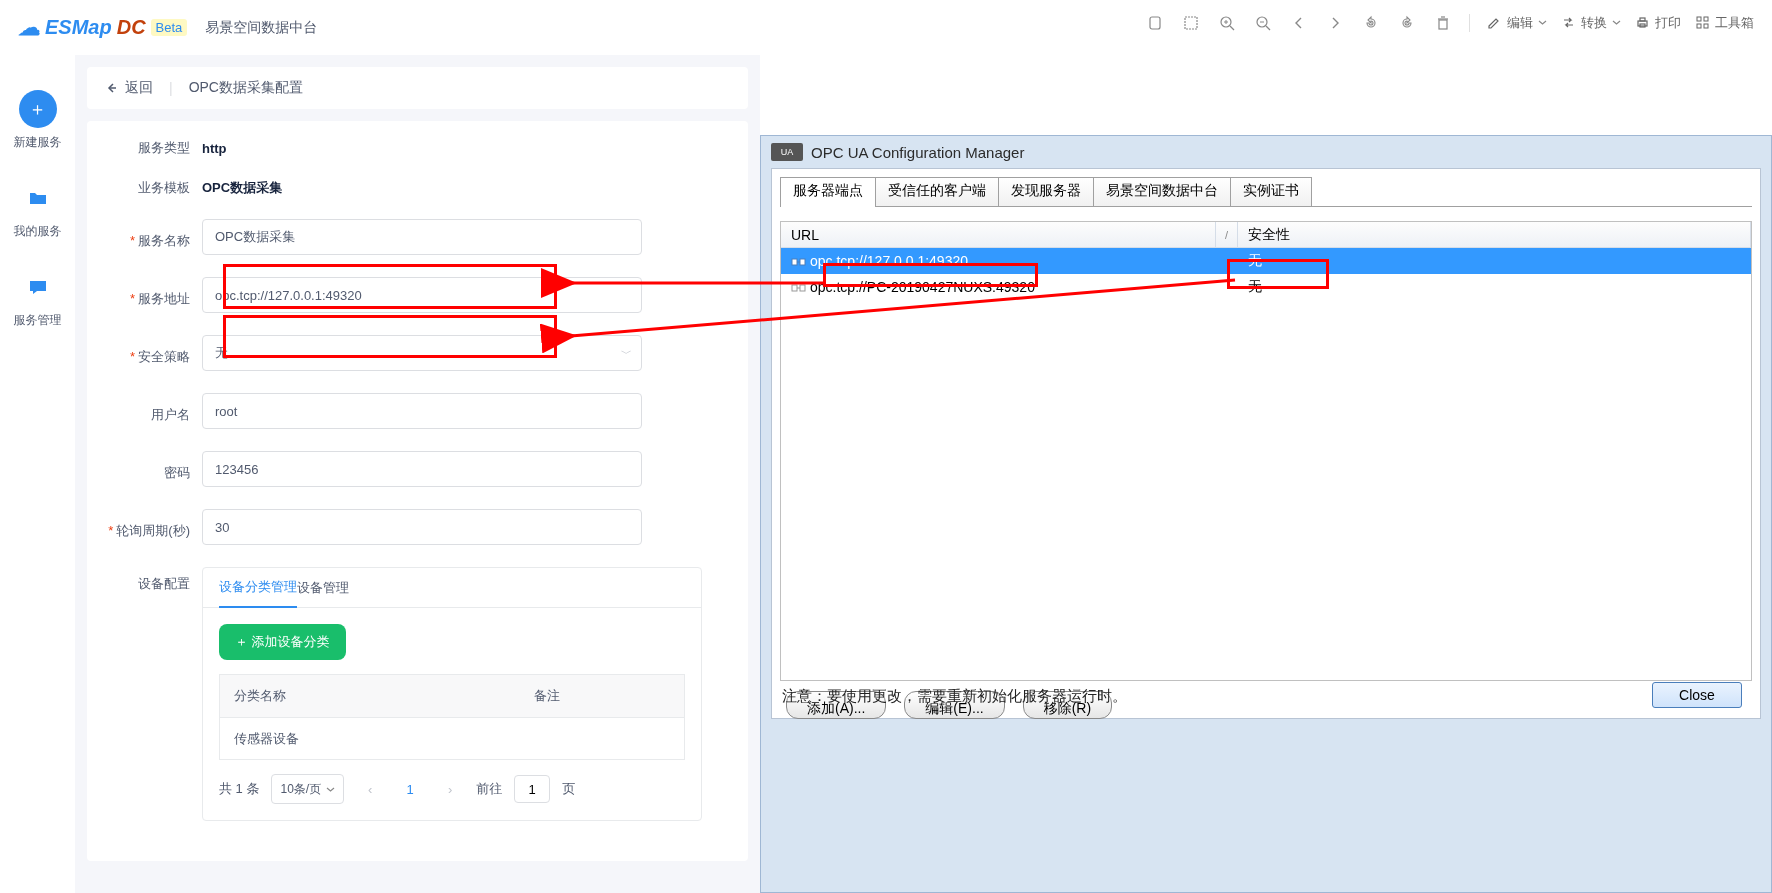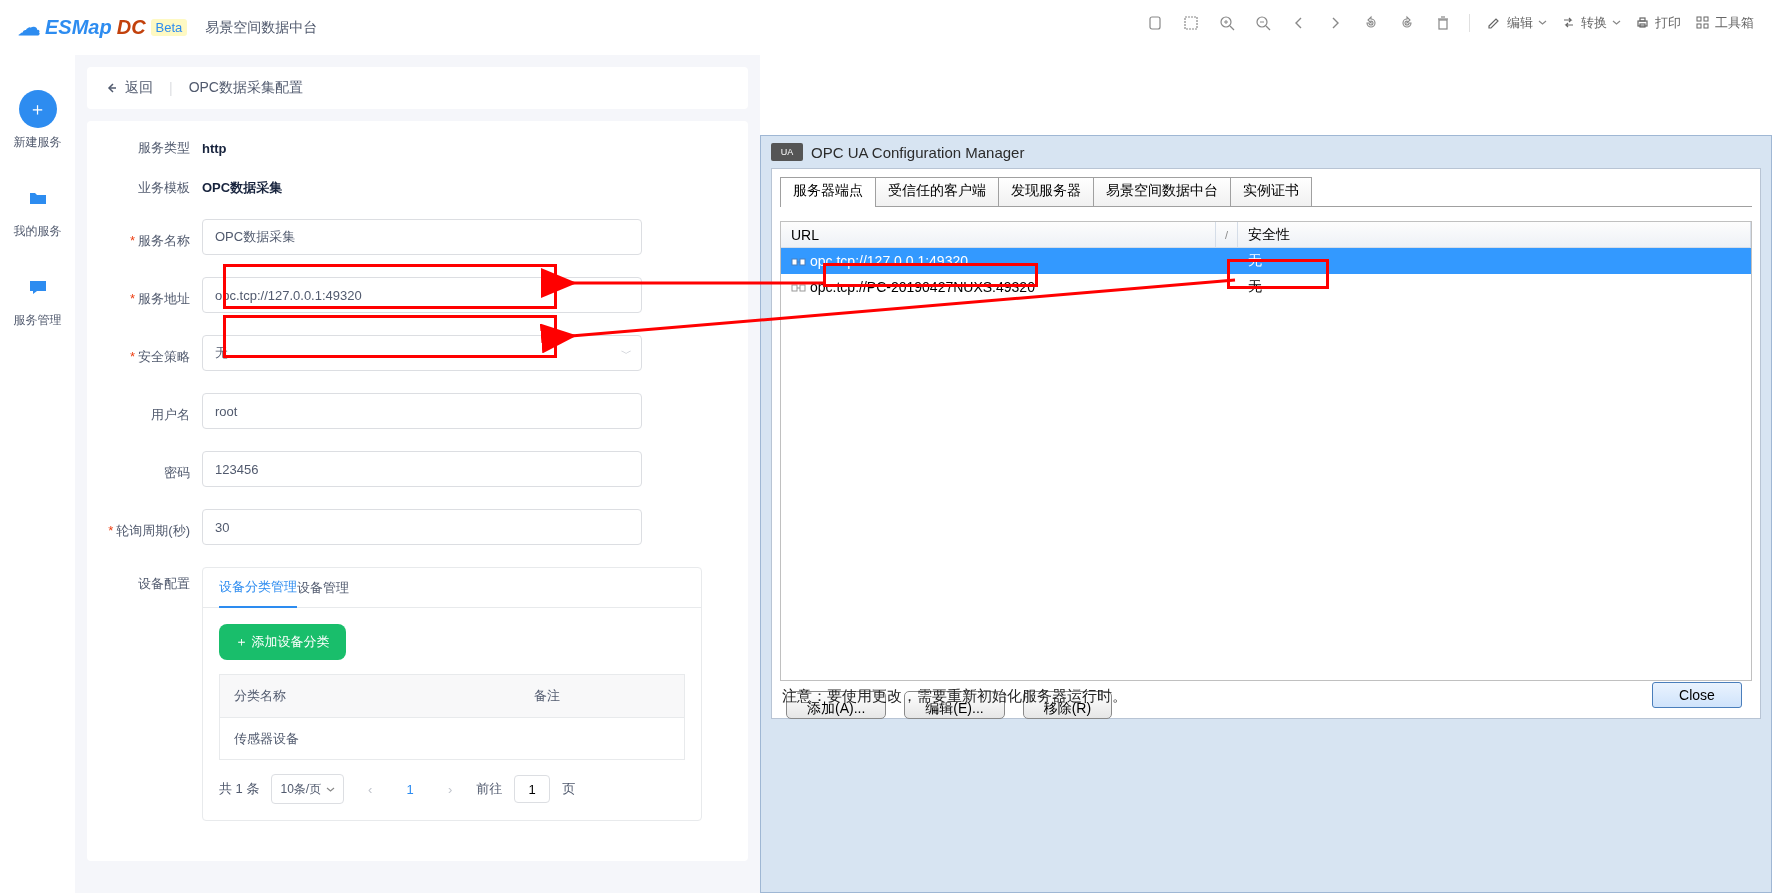--- a/index.html
+++ b/index.html
@@ -85,21 +85,21 @@
     .rw-row { display: flex; height: 26px; font-size: 14px; align-items: center; }
     .rw-row.sel { background: #3399ff; color: #fff; }
     .rw-cell { padding: 0 10px; display: flex; align-items: center; gap: 4px; }
     .rw-cell.url { width: 457px; }
     .rw-cell.sec { flex: 1; }
     .rw-rowicon { width: 15px; height: 12px; display: inline-block; }
 
     .rw-below { display: flex; align-items: center; gap: 8px; margin: 8px 8px 0 8px; }
     .rw-check { width: 16px; height: 16px; }
     .rw-buttons { display: flex; gap: 18px; margin: 10px 8px 0 14px; }
-    .rw-btn { height: 28px; padding: 8px 20px; border: 1px solid #8a8a8a; border-radius: 5px; background: linear-gradient(#fff, #e6e6e6); font-size: 14px; cursor: pointer; }
+    .rw-btn { height: 28px; padding: 8px 20px; border: 1px solid #8a8a8a; border-radius: 12px; background: linear-gradient(#fff, #e6e6e6); font-size: 14px; cursor: pointer; }
     .rw-close-btn { position: absolute; right: 18px; bottom: 10px; height: 26px; width: 90px; border: 1px solid #4a7ebb; border-radius: 3px; background: linear-gradient(#eaf3fe, #cfe3fb); font-size: 14px; cursor: pointer; }
 
     .rw-note { position: absolute; left: 10px; bottom: 12px; font-size: 15px; color: #222; }
 
     
     .redbox { position: absolute; border: 3px solid #ff0000; pointer-events: none; }
     .rb1 { left: 223px; top: 264px; width: 334px; height: 45px; }
     .rb2 { left: 223px; top: 315px; width: 334px; height: 43px; }
     .rb3 { left: 823px; top: 263px; width: 215px; height: 24px; }
     .rb4 { left: 1227px; top: 259px; width: 102px; height: 30px; }

